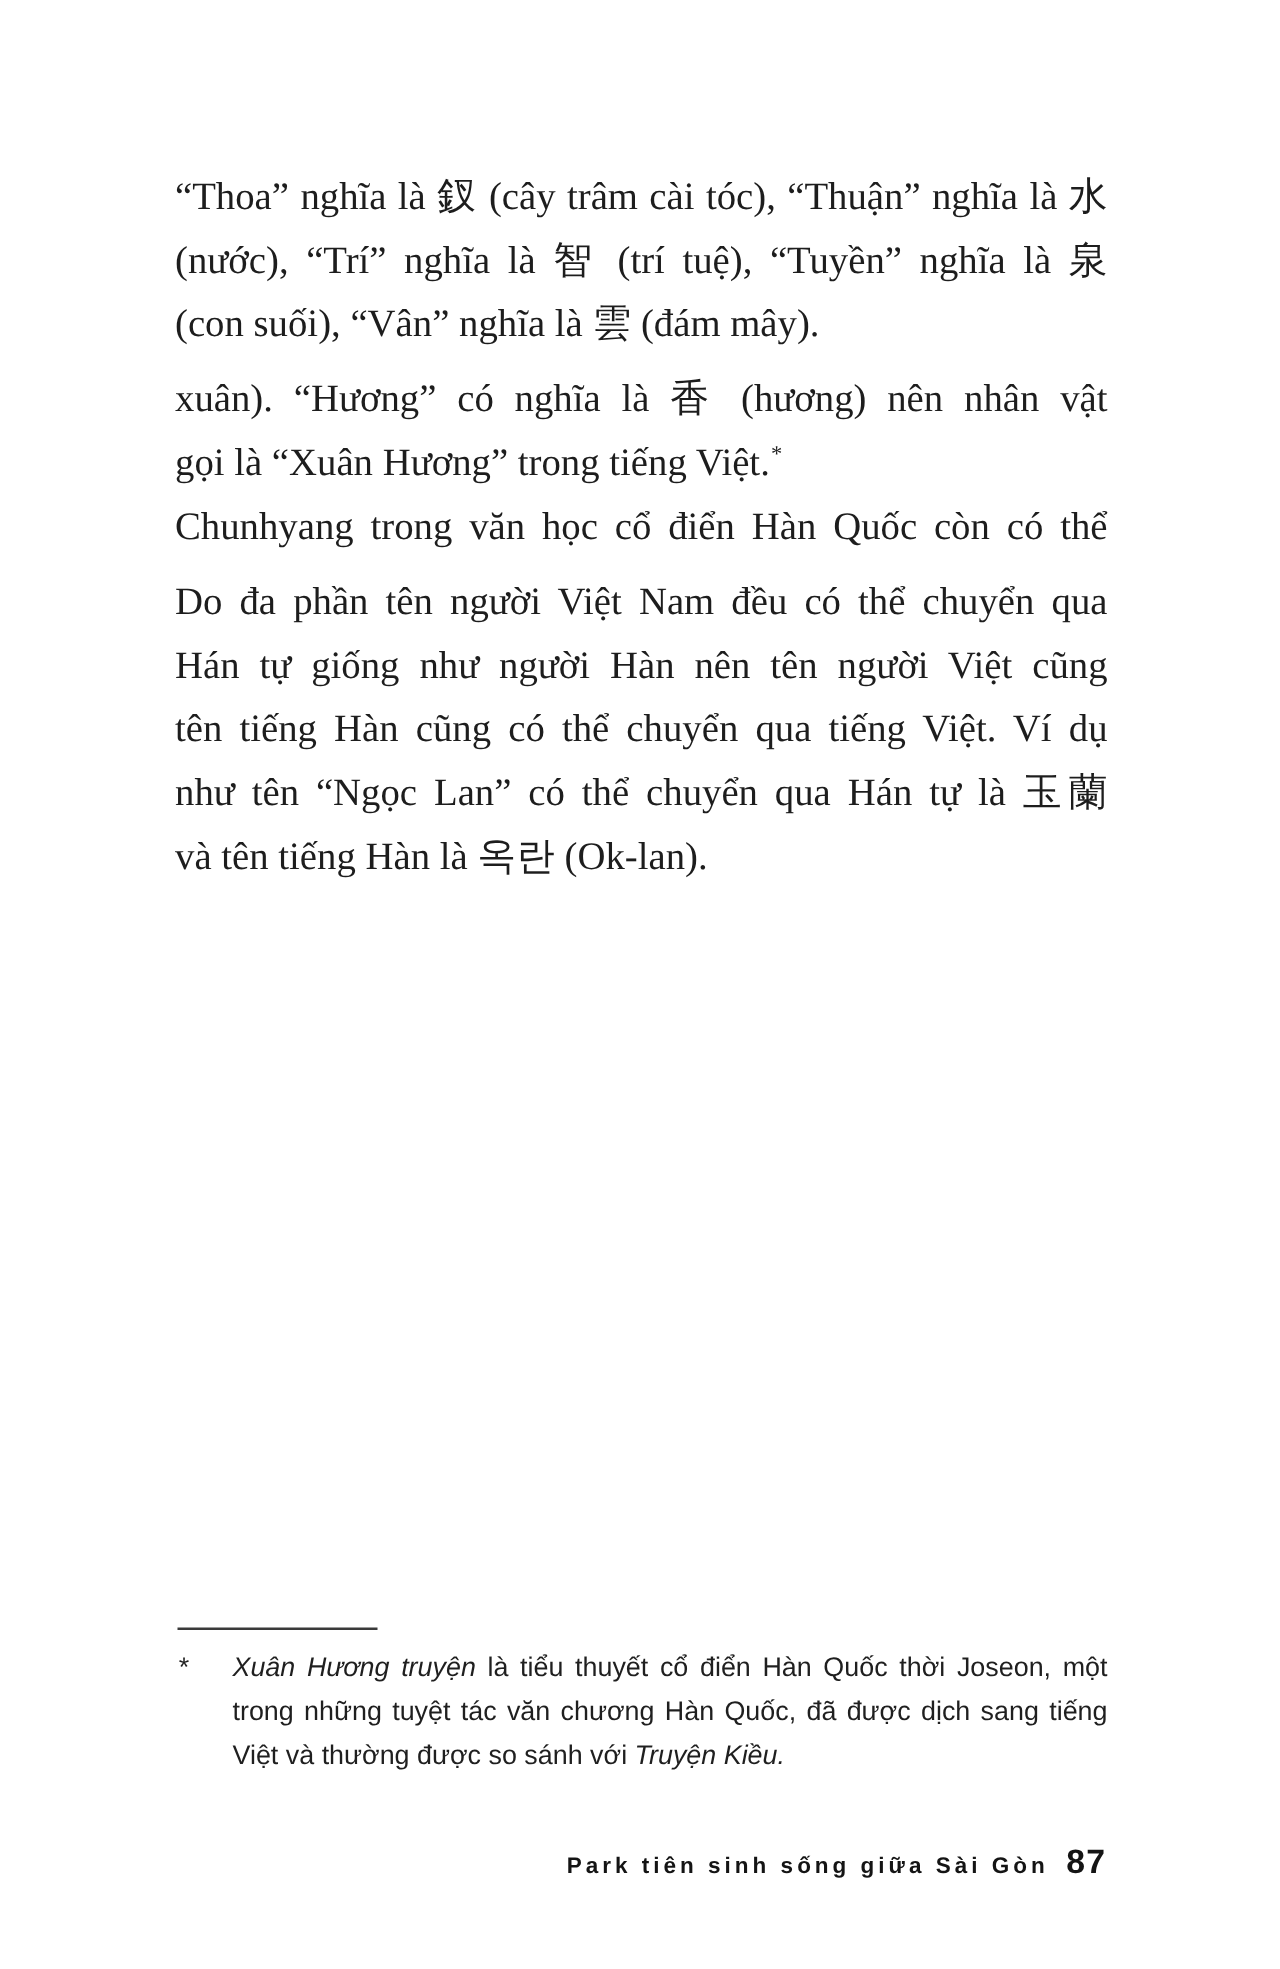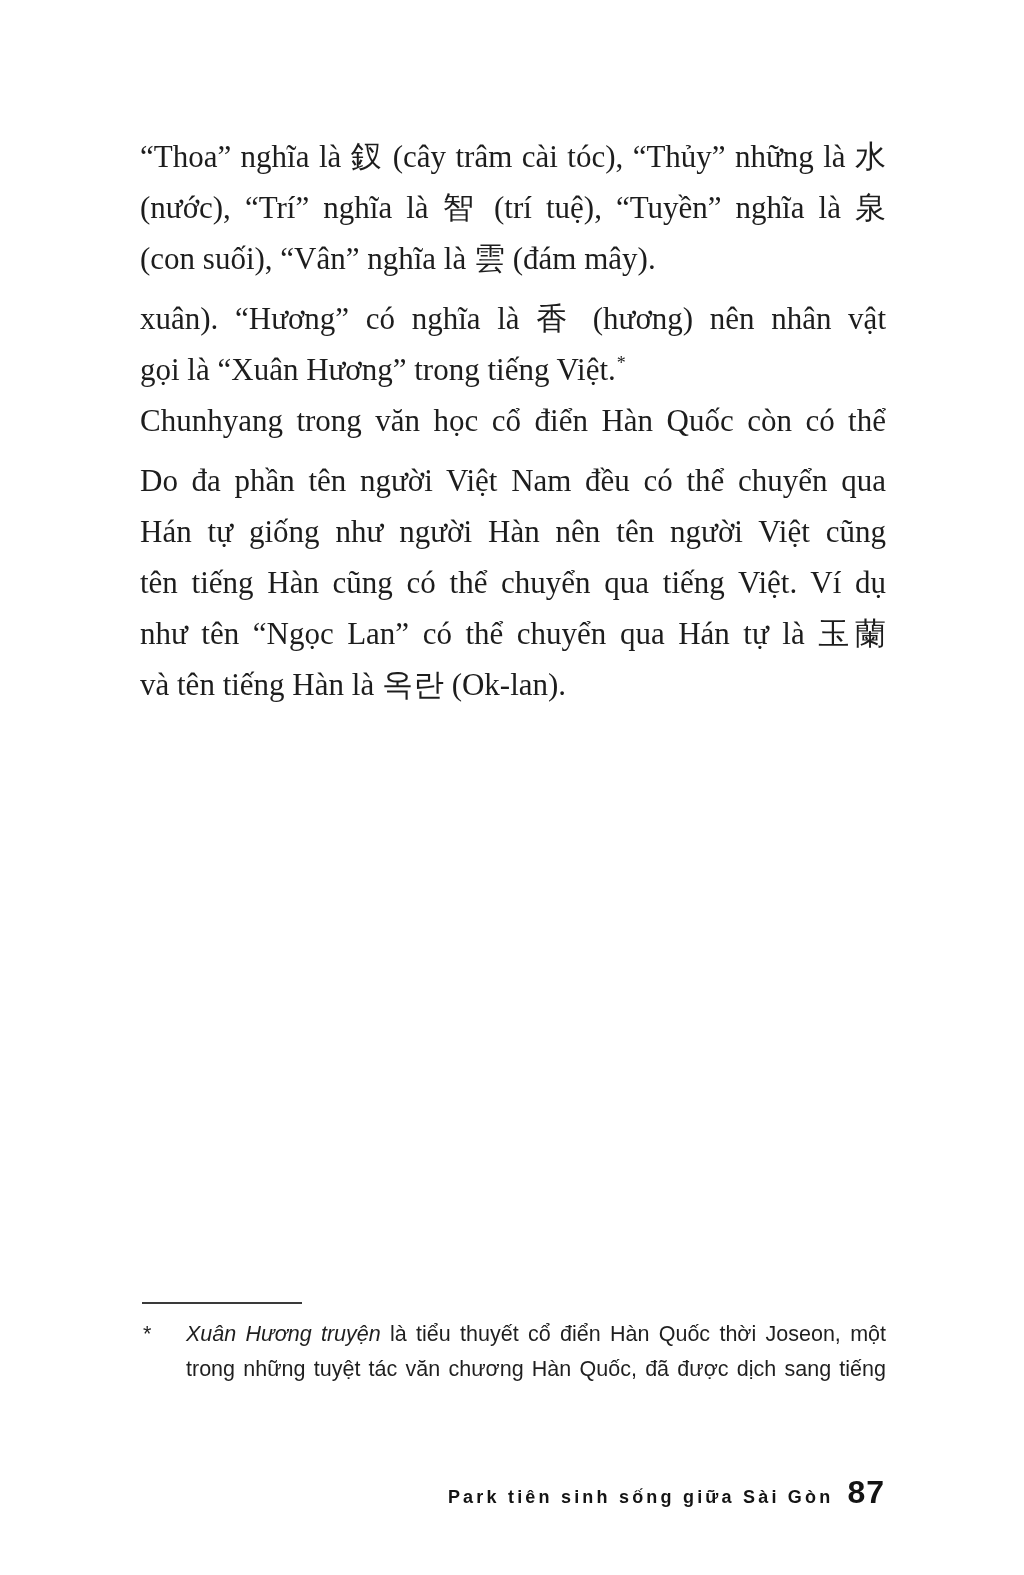--- a/index.html
+++ b/index.html
@@ -79,36 +79,36 @@
     white-space: nowrap;
     font-family: "Liberation Sans", sans-serif;
     color: #141414;
   }
   .footer-title {
     font-weight: bold;
     font-size: 18px;
     letter-spacing: 3.2px;
   }
   .footer-page {
-    font-size: 32px;
+    font-size: 27px;
     font-weight: 600;
     letter-spacing: 1px;
     margin-left: 14px;
   }
 </style>
 </head>
 <body>
 
 <div class="page">
 
   <div class="main-text">
 
 
     <div class="para">
-      <div class="pline fitline" style="">“Thoa” nghĩa là 釵 (cây trâm cài tóc), “Thủy” những là 水</div>
+      <div class="pline fitline" style="">“Thoa” nghĩa là 釵 (cây trâm cài tóc), “Thuận” nghĩa là 水</div>
       <div class="pline fitline" style="">(nước), “Trí” nghĩa là 智 (trí tuệ), “Tuyền” nghĩa là 泉</div>
       <div class="pline last fitline" style="">(con suối), “Vân” nghĩa là 雲 (đám mây).</div>
     </div>
 
     <div class="para">
       <div class="pline fitline" style="">xuân). “Hương” có nghĩa là 香 (hương) nên nhân vật</div>
       <div class="pline last fitline" style="">
         <span>gọi là “Xuân Hương” trong tiếng Việt.</span><sup class="fnmark">*</sup>
       </div>
       <div class="pline fitline" style="">Chunhyang trong văn học cổ điển Hàn Quốc còn có thể</div>
@@ -126,20 +126,23 @@
 
   <div class="footnote">
     <div class="fn-rule"></div>
     <div class="fn-body">
       <div class="fn-marker">*</div>
       <div class="fn-text">
         <div class="fn-line fitline" style="">
           <span class="fn-italic">Xuân Hương truyện</span><span> là tiểu thuyết cổ điển Hàn Quốc thời Joseon, một</span>
         </div>
         <div class="fn-line fitline" style="">trong những tuyệt tác văn chương Hàn Quốc, đã được dịch sang tiếng</div>
+        <div class="fn-line last fitline" style="">
+          <span>Việt và thường được so sánh với </span><span class="fn-italic">Truyện Kiều.</span>
+        </div>
       </div>
     </div>
   </div>
 
   <div class="footer">
     <span class="footer-title">Park tiên sinh sống giữa Sài Gòn</span><span class="footer-page">87</span>
   </div>
 
 </div>
 

